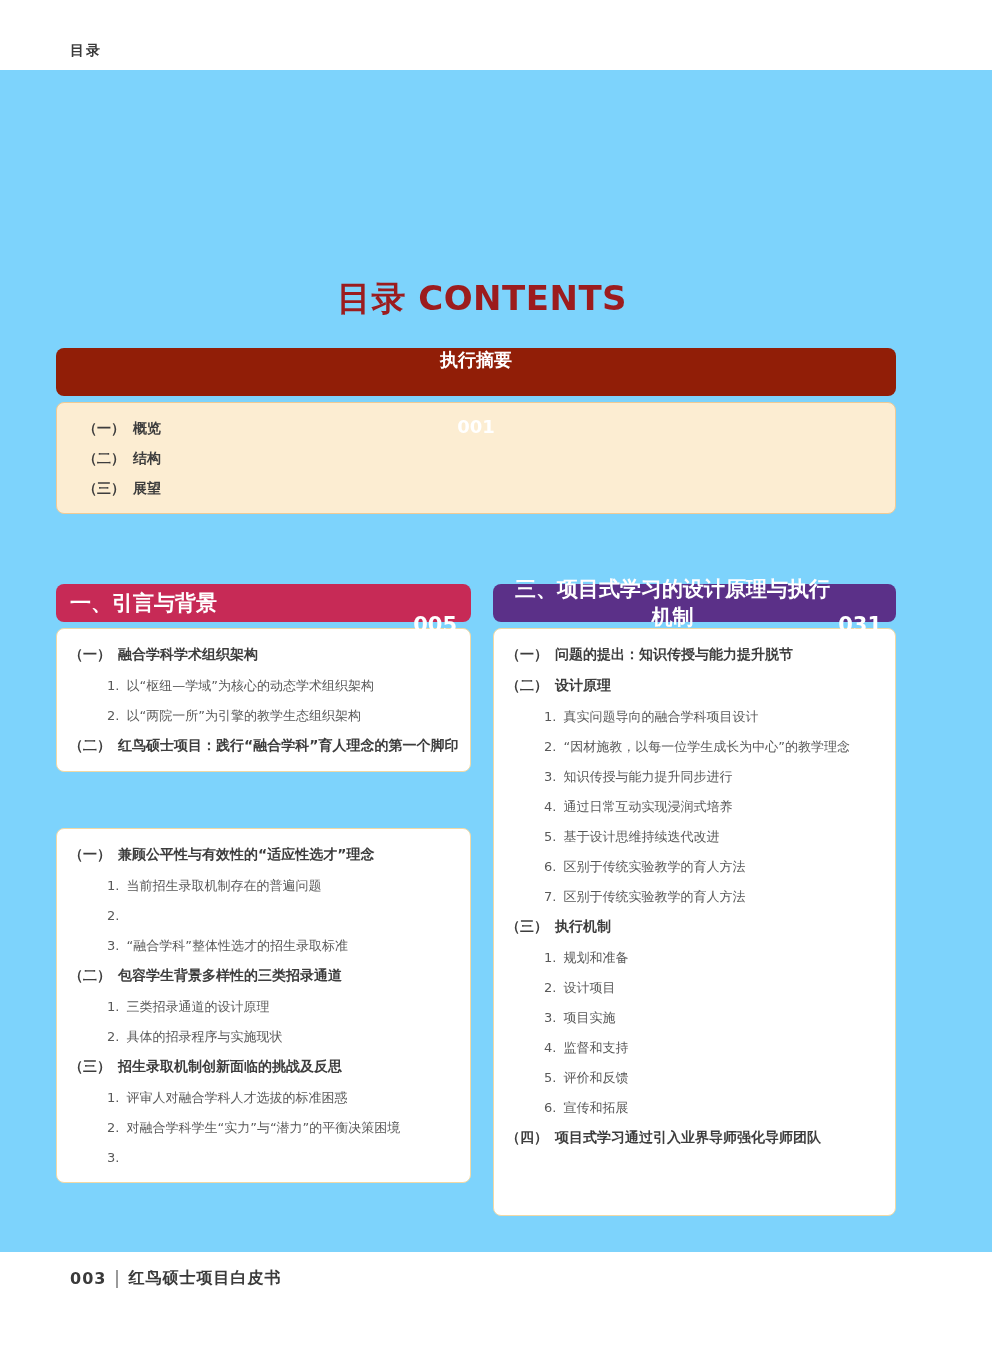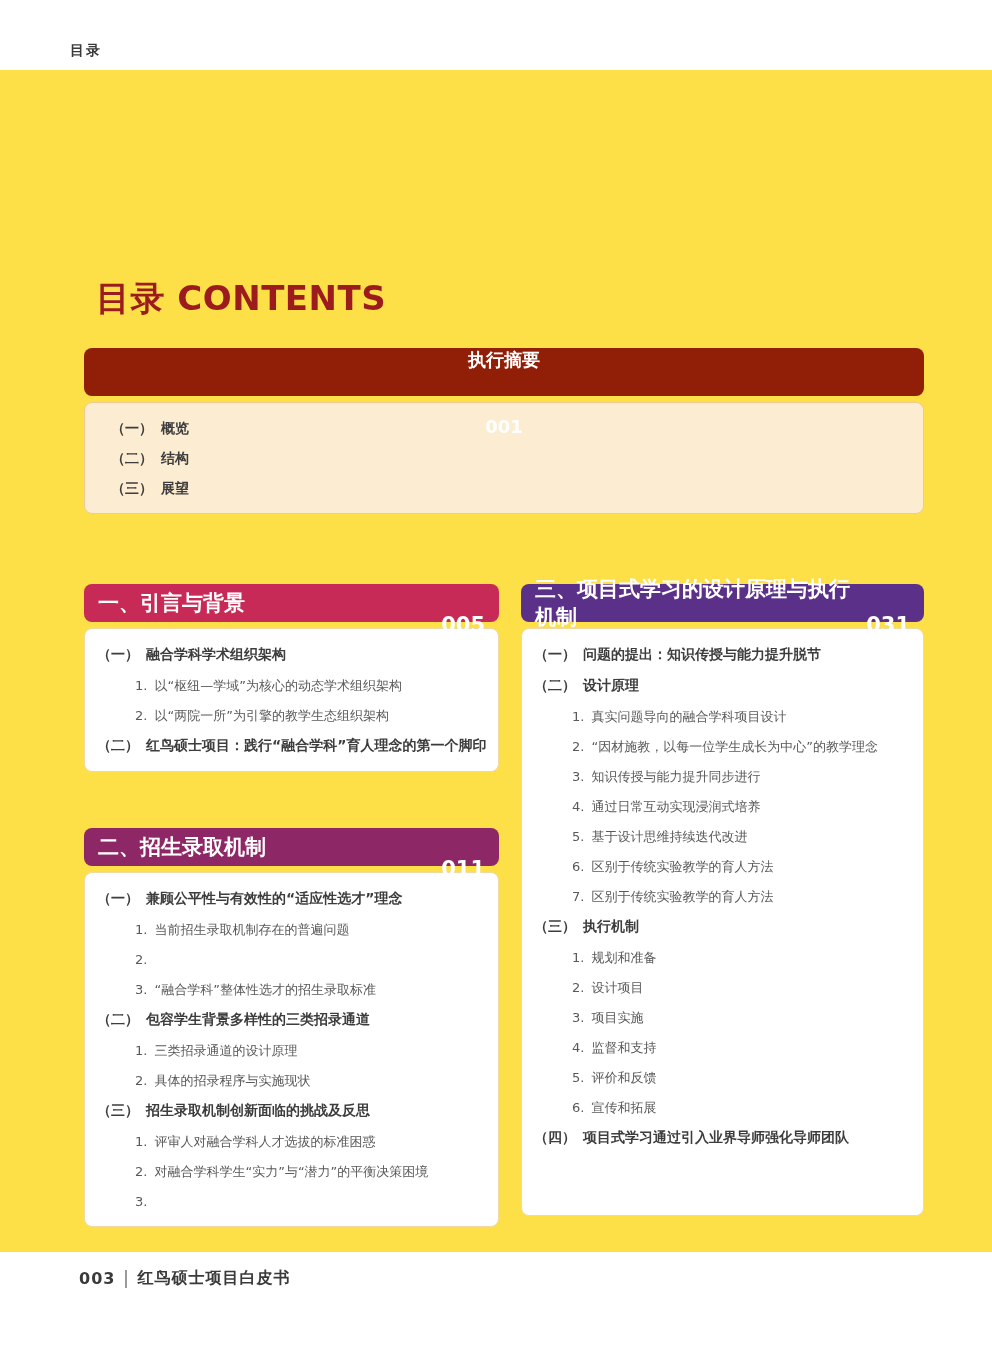--- a/index.html
+++ b/index.html
@@ -1,33 +1,33 @@
 <!DOCTYPE html>
 <html lang="zh"><head>
 <meta charset="utf-8">
 <style>
   * { margin:0; padding:0; box-sizing:border-box; }
   html,body { background:#e8e8e8; }
   body { font-family:"DejaVu Sans","Liberation Sans",sans-serif; }
   .page {
     width:992px; height:1346px; margin:0 auto;
-    background:#fde047;
+    background:#7dd3fc;
     display:flex; flex-direction:column;
     position:relative; overflow:hidden;
   }
   
   .topbar {
     height:70px; flex:none; background:#FFFFFF;
     display:flex; align-items:flex-end;
     padding:0 0 10px 70px;
   }
   .header-label { font-size:14px; font-weight:700; color:#3A3A3A; letter-spacing:2px; }
 
   
-  .content { flex:1; padding-left:84px; width:100%; }
+  .content { flex:1; padding-left:56px; width:100%;text-align:center; }
   .page-title {
     margin:208px 0 30px 12px;
     font-size:34px; line-height:40px; font-weight:700;
     color:#9C1C1E; letter-spacing:0.5px;
   }
   .content-inner { width:840px; }
 
   
   .banner {
     display:flex; justify-content:space-between; align-items:center;
@@ -61,21 +61,21 @@
   .col-right { width:403px; flex:none; }
   .section-gap { margin-top:56px; }
   .col-right .toc-box { min-height:588px; }
 
   
   .footer {
     height:94px; flex:none; background:#FFFFFF;
     display:flex; align-items:flex-start;
     padding:16px 0 0 70px;
   }
-  .footer-inner { display:flex; align-items:center; gap:10px;margin-left:9px; }
+  .footer-inner { display:flex; align-items:center; gap:10px; }
   .footer-num, .footer-title { font-size:16px; font-weight:700; color:#3A3A3A; letter-spacing:1px; }
   .footer-sep { width:2px; height:18px; background:#9A9A9A; }
 </style>
 </head>
 <body>
 
 <div class="page">
 
   <div class="topbar">
     <span class="header-label">目录</span>
@@ -131,24 +131,20 @@
                   <span class="txt">以“两院一所”为引擎的教学生态组织架构</span>
                 </div>
                 <div class="entry lv1">
                   <span class="num">（二）</span>
                   <span class="txt">红鸟硕士项目：践行“融合学科”育人理念的第一个脚印</span>
                 </div>
               </div>
           </section>
 
           <section class="section-gap">
-            <div class="banner banner-sub" style="background-color: rgb(142, 39, 102);">
-              <span>二、招生录取机制</span>
-              <span class="page-num">011</span>
-            </div>
             <div class="box toc-box">
 
             <div class="entry lv1">
                   <span class="num">（一）</span>
                   <span class="txt">兼顾公平性与有效性的“适应性选才”理念</span>
                 </div>
                 <div class="entry lv2">
                   <span class="num">1.</span>
                   <span class="txt">当前招生录取机制存在的普遍问题</span>
                 </div>

